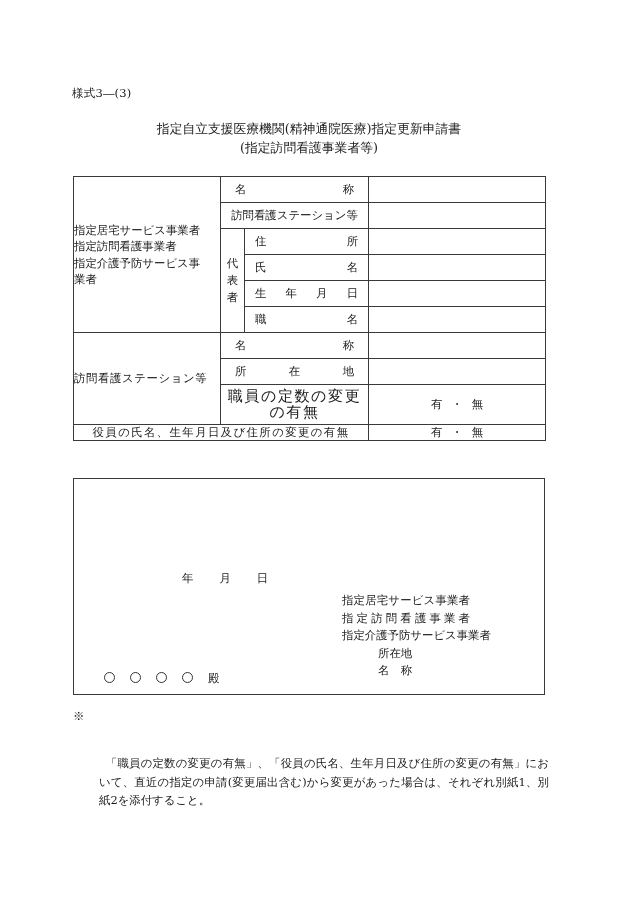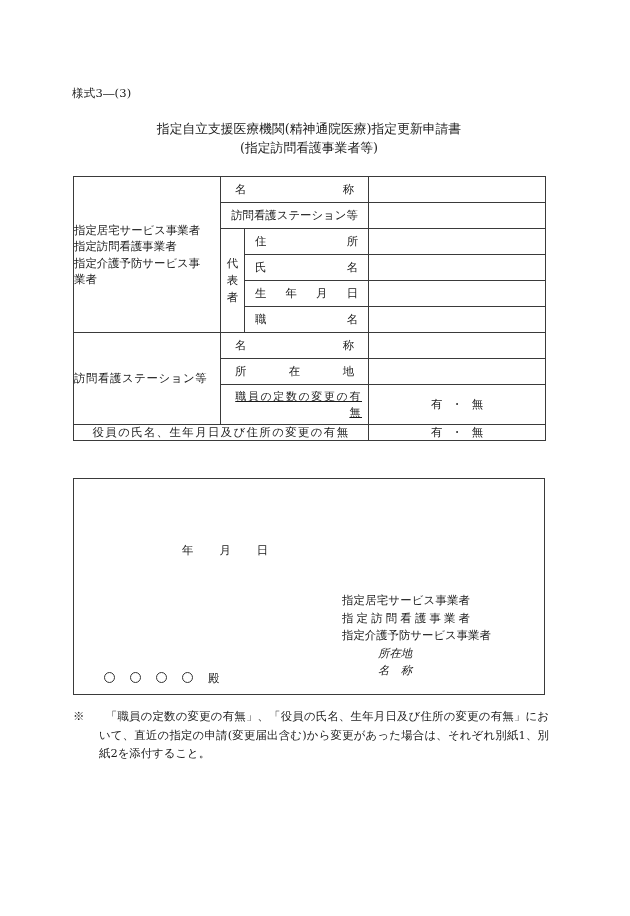--- a/index.html
+++ b/index.html
@@ -100,26 +100,25 @@
   .plain-c {
     display: block;
     text-align: center;
     padding: 4px 4px;
     font-size: 11.4px;
     line-height: 17px;
     white-space: nowrap;
   }
   .plain-l {
     display: block;
-    text-align: right;
+    text-align: center;
     padding: 4px 6px;
-    font-size: 11px;
+    font-size: 15px;
     line-height: 15.5px;
     letter-spacing: 1.6px;
-    text-decoration: underline;
   }
   .rep-vertical {
     font-size: 11.4px;
     line-height: 17px;
     text-align: center;
     padding: 2px 0;
   }
   .rep-vertical span { display: block; }
 
   .lbl-station {
@@ -166,21 +165,21 @@
     text-align: justify;
     text-justify: inter-character;
   }
   .stmt-para p {
     margin: 0;
     text-indent: 1em;
   }
   .date-line {
     position: absolute;
     left: 108px;
-    top: 64px;
+    top: 92px;
     font-size: 11.4px;
     white-space: nowrap;
   }
   .date-line i { font-style: normal; padding: 0 13px; }
 
   .sig-block {
     position: absolute;
     left: 268px;
     top: 113px;
     width: 196px;
@@ -198,21 +197,20 @@
     display: block;
     white-space: nowrap;
   }
   .sig-indent {
     padding-left: 36px;
   }
   .sig-row {
     display: block;
     position: relative;
     white-space: nowrap;
-    font-style: italic;
   }
   .sig-row .stamp {
     position: absolute;
     right: 0;
     top: 0;
   }
 
   .recipient {
     position: absolute;
     left: 30px;
@@ -241,20 +239,21 @@
   }
   .note-mark {
     position: absolute;
     left: 0;
     top: 0;
   }
   .note-body {
     margin-left: 26px;
     text-align: justify;
     text-justify: inter-character;
+    margin-top: 47px;
   }
   .note-body p { margin: 0; text-indent: 0.6em; }
 </style>
 </head>
 <body>
 
 <div class="page">
 
   <div class="form-no">様式3―(3)</div>
 

